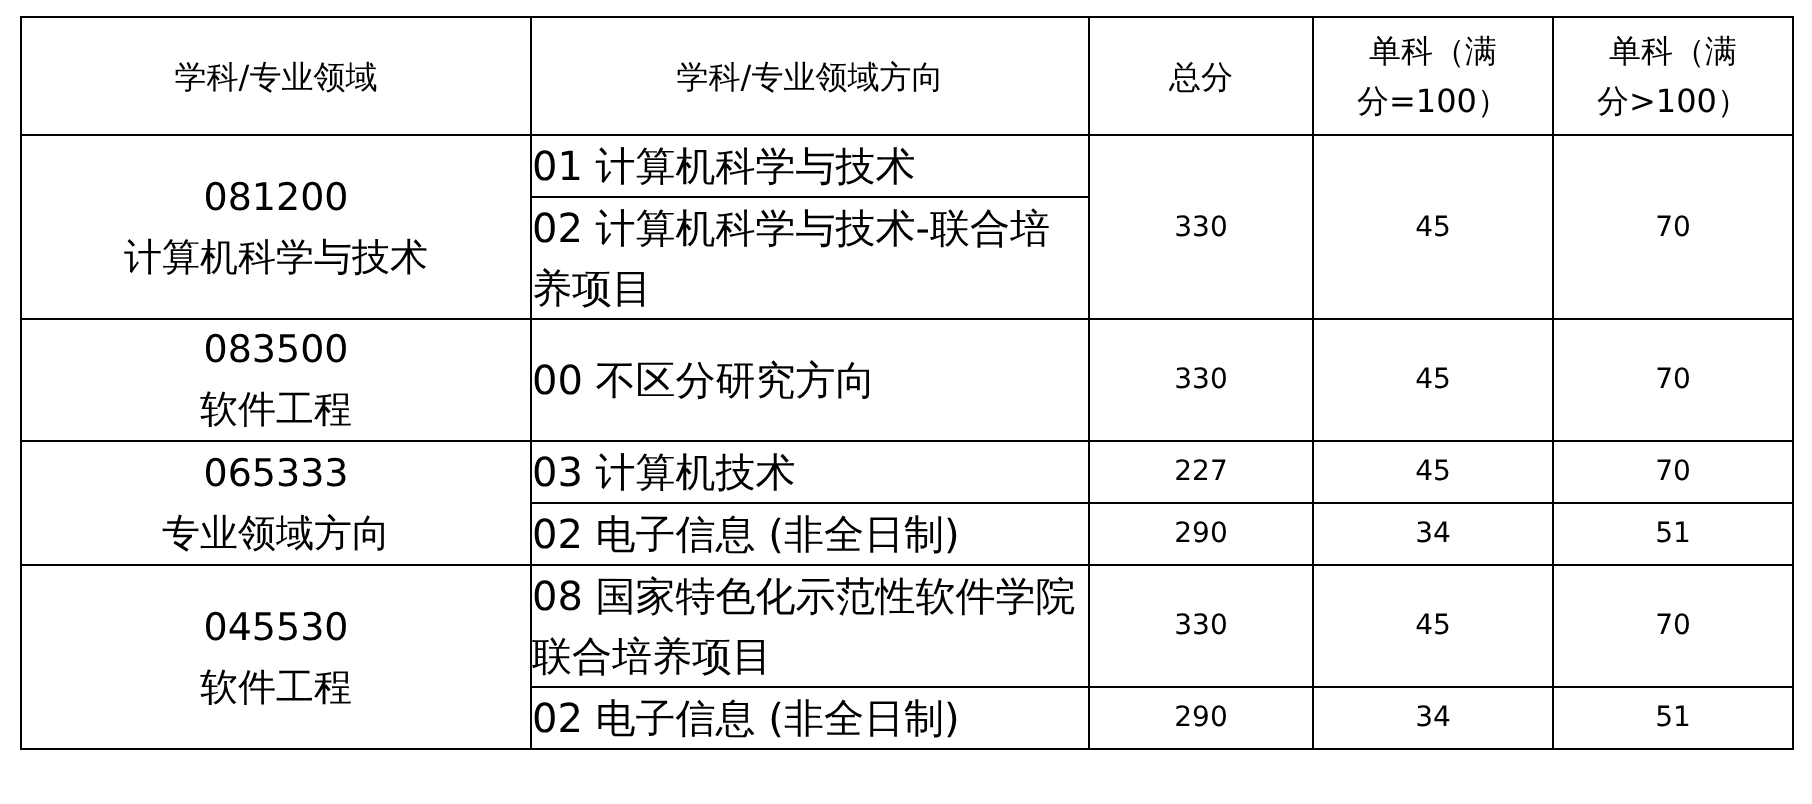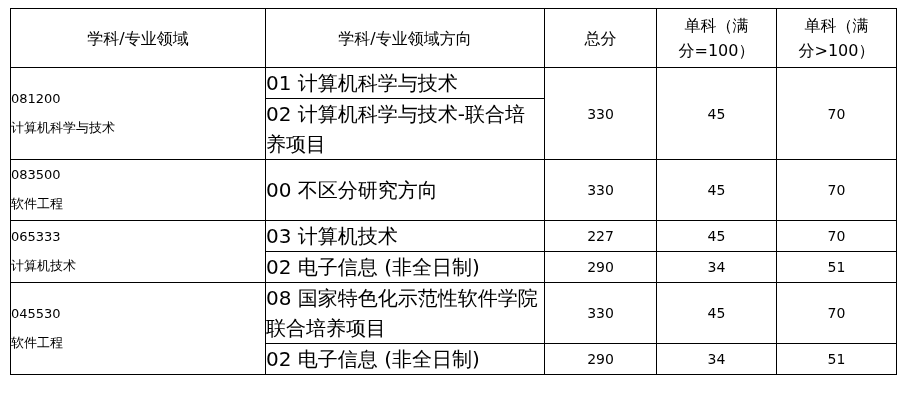--- a/index.html
+++ b/index.html
@@ -52,29 +52,28 @@
     height: 58px;
     line-height: 25px;
     padding: 4px 6px;
   }
   .hdr-sub {
     display: block;
   }
   .cell-major {
     padding: 10px 14px;
     line-height: 30px;
-    font-size: 13px;
-    text-align: left;
+    font-size: 19px;
+    text-align: center;
   }
   .major-code {
     display: block;
   }
   .major-name {
     display: block;
-    font-family: Liberation Mono, monospace;
   }
   .cell-dir {
     padding: 8px 12px;
     line-height: 30px;
     font-size: 20px;
     text-align: left;
   }
   .cell-num {
     text-align: center;
     font-size: 14px;
@@ -130,21 +129,21 @@
         </td>
         <td class="cell-dir">00  不区分研究方向</td>
         <td class="cell-num">330</td>
         <td class="cell-num">45</td>
         <td class="cell-num">70</td>
       </tr>
 
       <tr>
         <td class="cell-major" rowspan="2">
           <span class="major-code">065333</span>
-          <span class="major-name">计算机技术</span>
+          <span class="major-name">专业领域方向</span>
         </td>
         <td class="cell-dir">03  计算机技术</td>
         <td class="cell-num">227</td>
         <td class="cell-num">45</td>
         <td class="cell-num">70</td>
       </tr>
       <tr>
         <td class="cell-dir">02  电子信息 (非全日制)</td>
         <td class="cell-num">290</td>
         <td class="cell-num">34</td>

